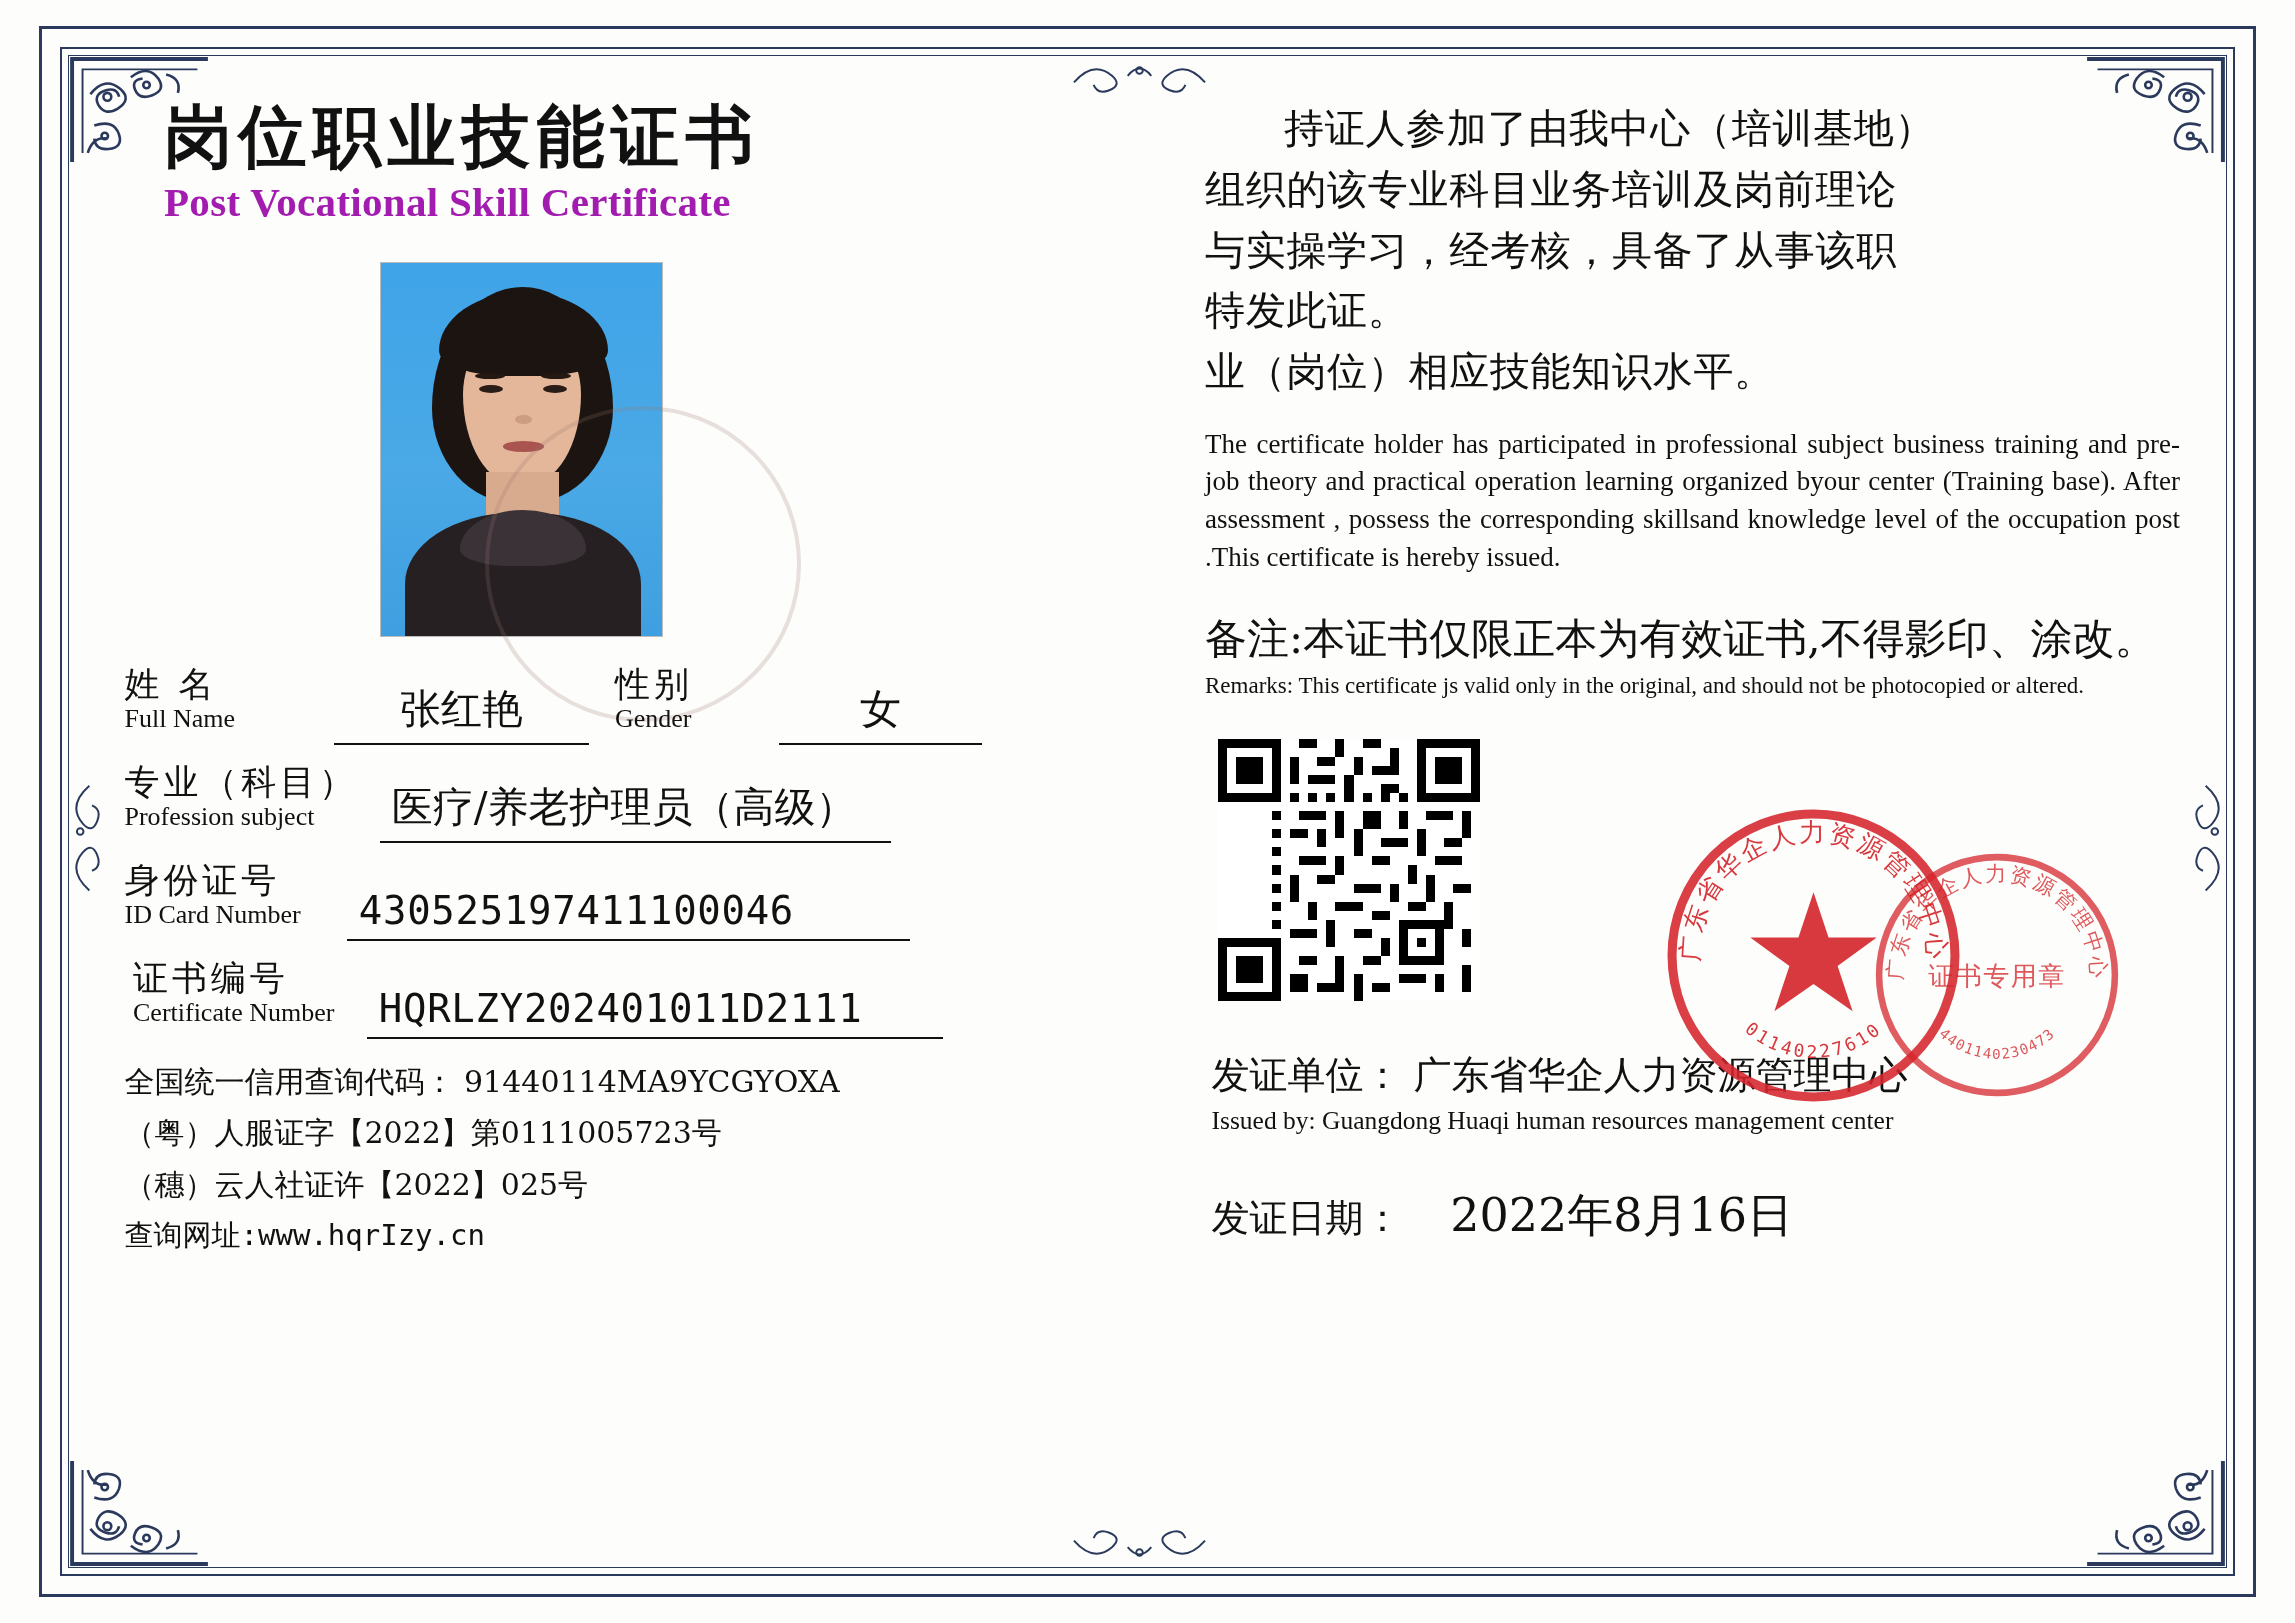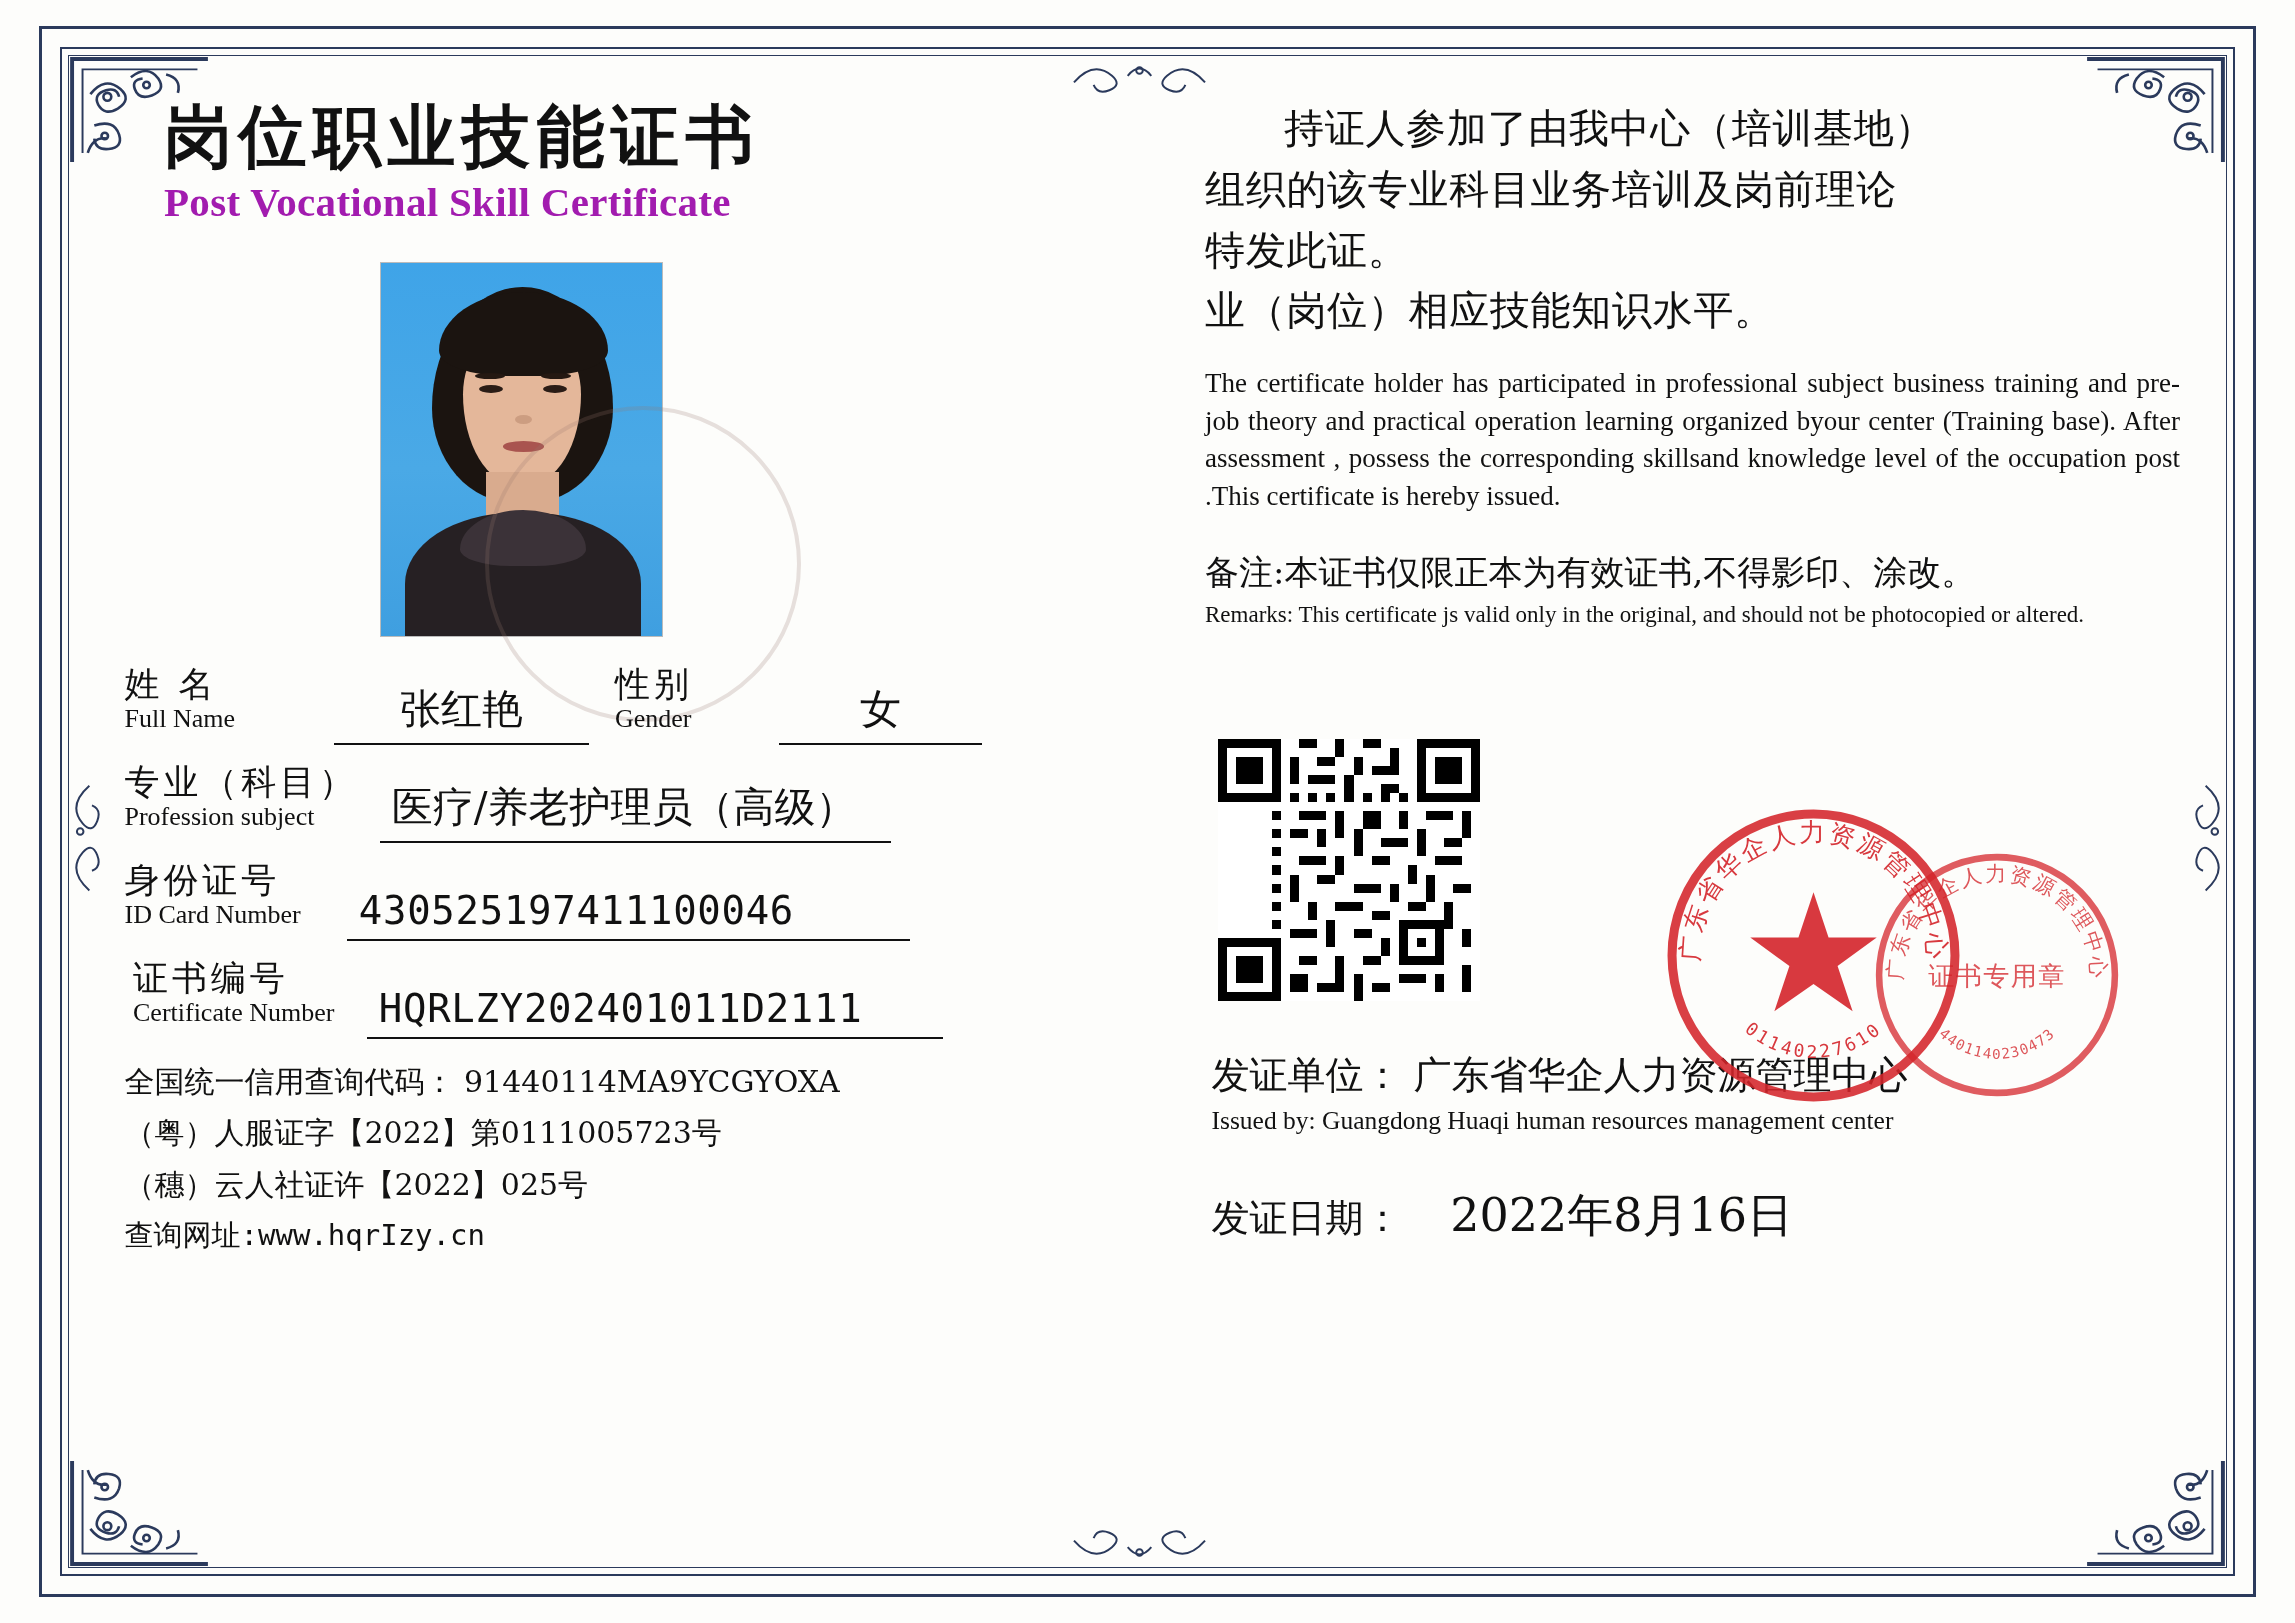--- a/index.html
+++ b/index.html
@@ -306,21 +306,21 @@
     font-family: "Liberation Serif", serif;
     font-size: 27px;
     line-height: 1.4;
     color: #111;
     text-align: justify;
   }
 
   .remark-cn {
     margin-top: 34px;
     font-family: "DejaVu Serif", serif;
-    font-size: 34px;
+    font-size: 42px;
     color: #111;
   }
   .remark-en {
     margin-top: 6.5px;
     font-family: "Liberation Serif", serif;
     font-size: 23px;
     color: #111;
   }
 
   .qr {
@@ -551,20 +551,21 @@
         <div class="mono">查询网址:www.hqrIzy.cn</div>
       </div>
 
     </div>
 
     <div class="col-right">
 
       <div class="body-cn">
         <div class="indent">持证人参加了由我中心（培训基地）</div>
         <div>组织的该专业科目业务培训及岗前理论</div>
+        <div>与实操学习，经考核，具备了从事该职</div>
         <div>特发此证。</div>
         <div>业（岗位）相应技能知识水平。</div>
       </div>
 
       <div class="body-en">The certificate holder has participated in professional subject business training and pre-job theory and practical operation learning organized byour center (Training base). After assessment , possess the corresponding skillsand knowledge level of the occupation post .This certificate is hereby issued.</div>
 
       <div class="remark-cn">备注:本证书仅限正本为有效证书,不得影印、涂改。</div>
       <div class="remark-en">Remarks: This certificate js valid only in the original, and should not be photocopied or altered.</div>
 
       <div class="qr">

